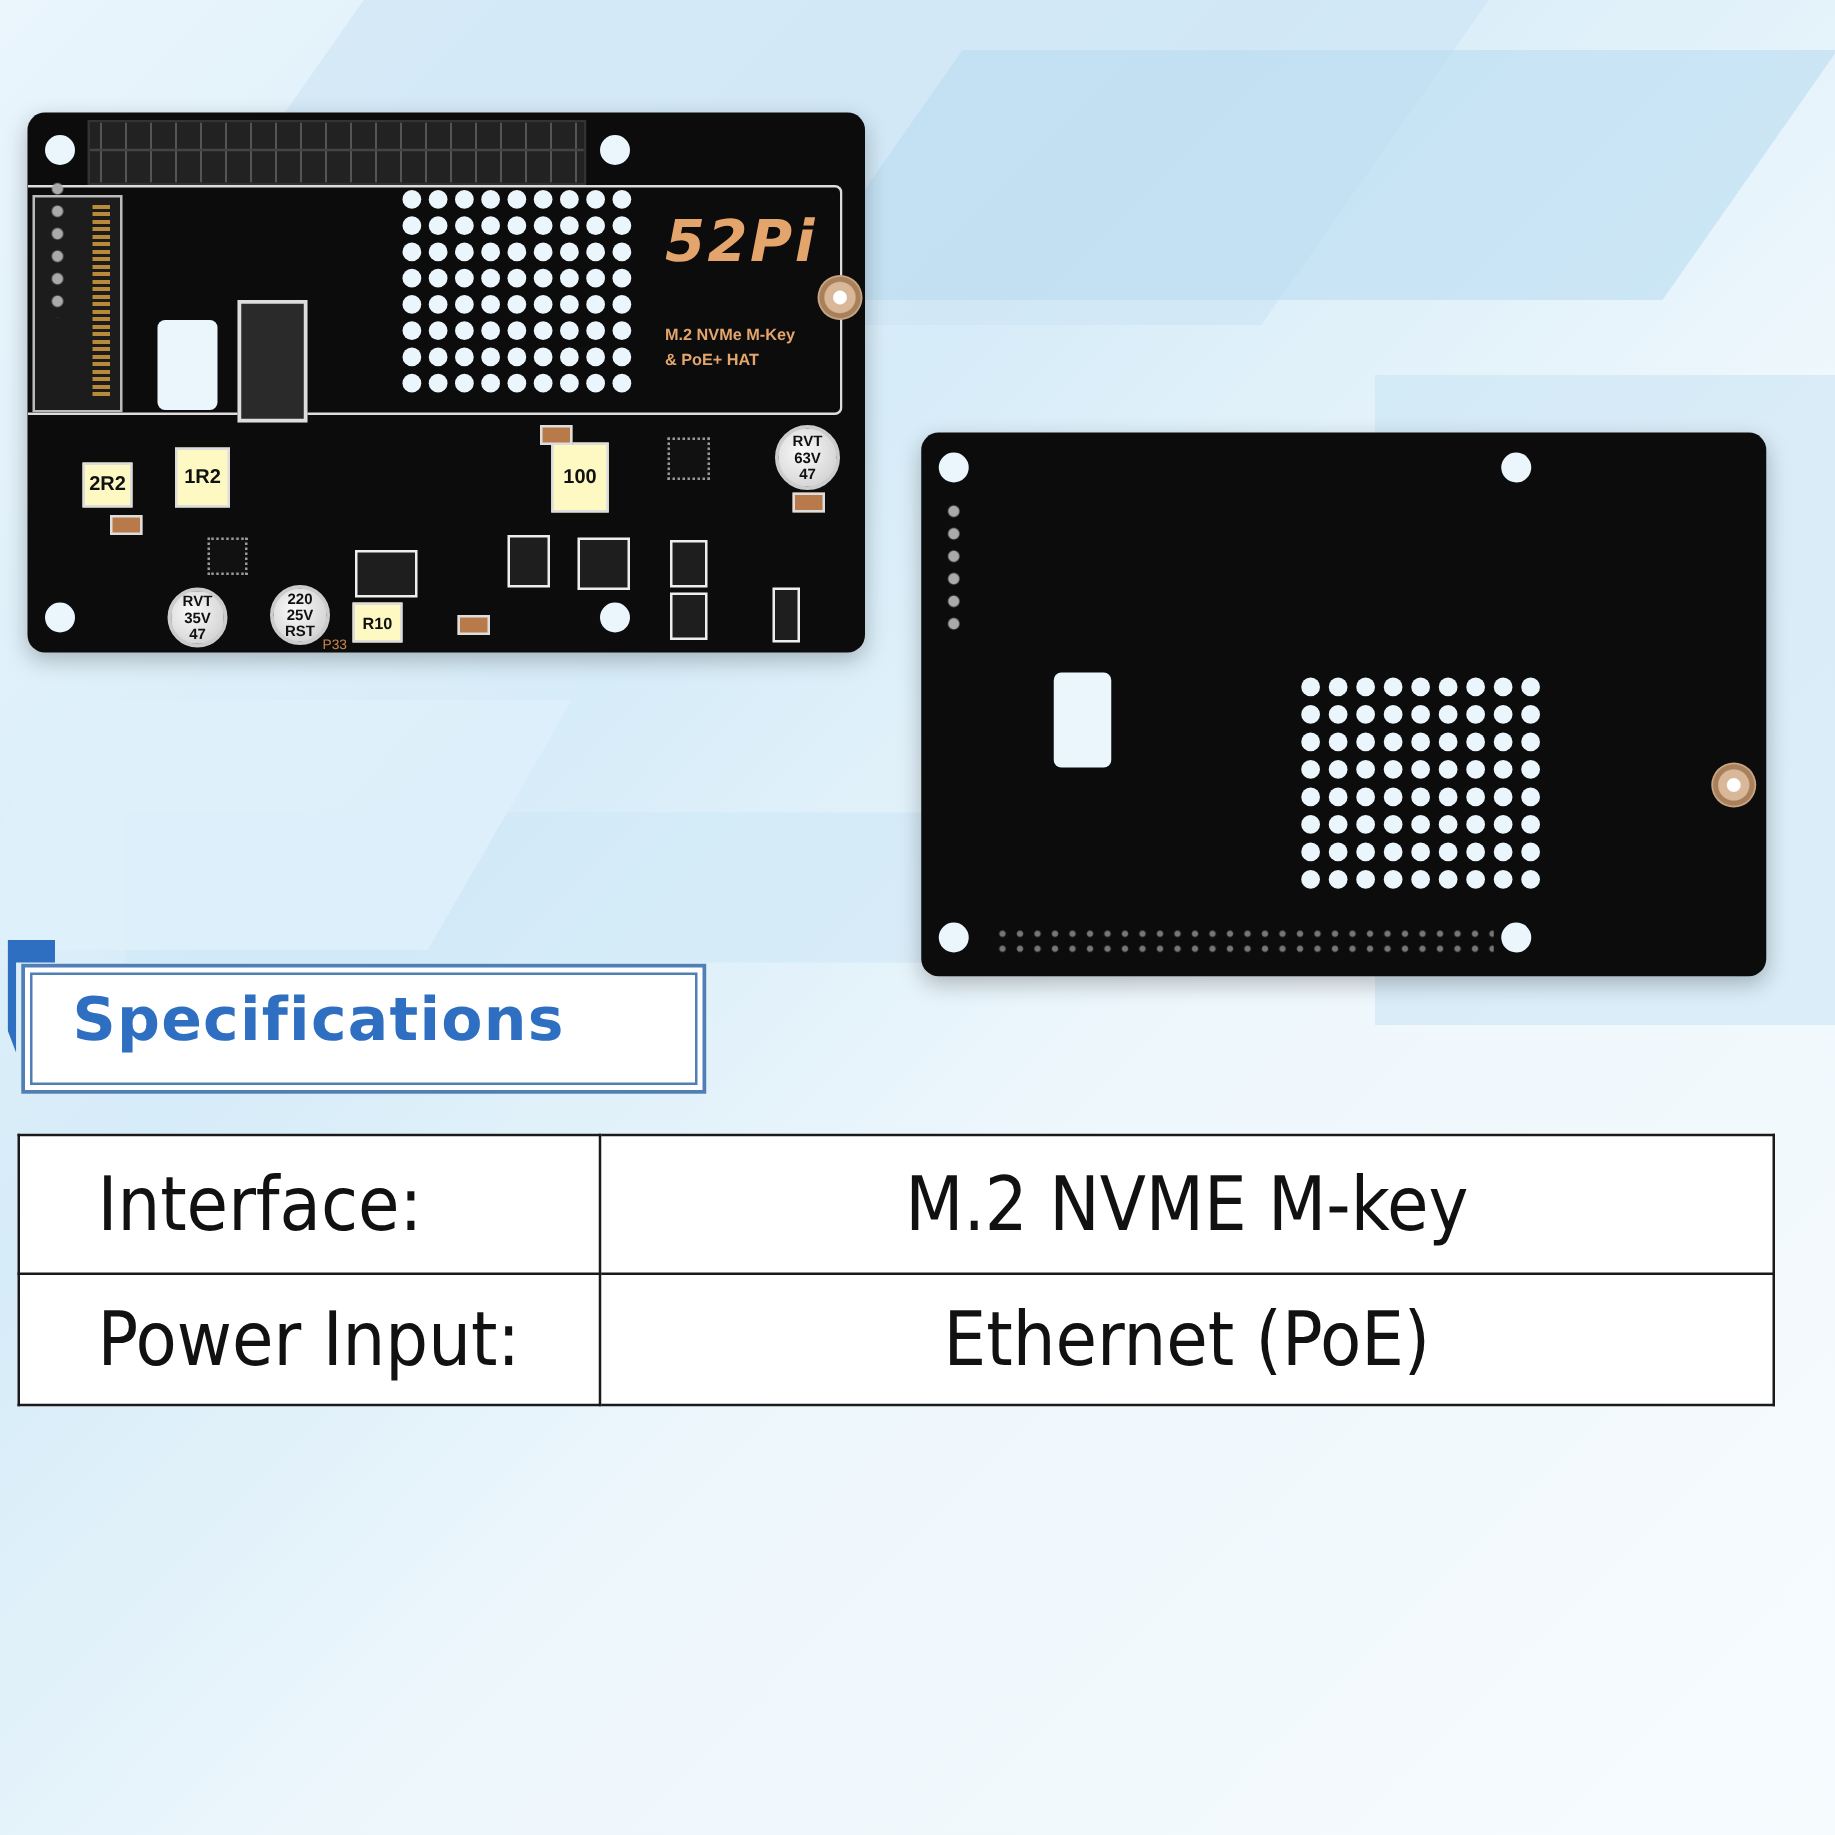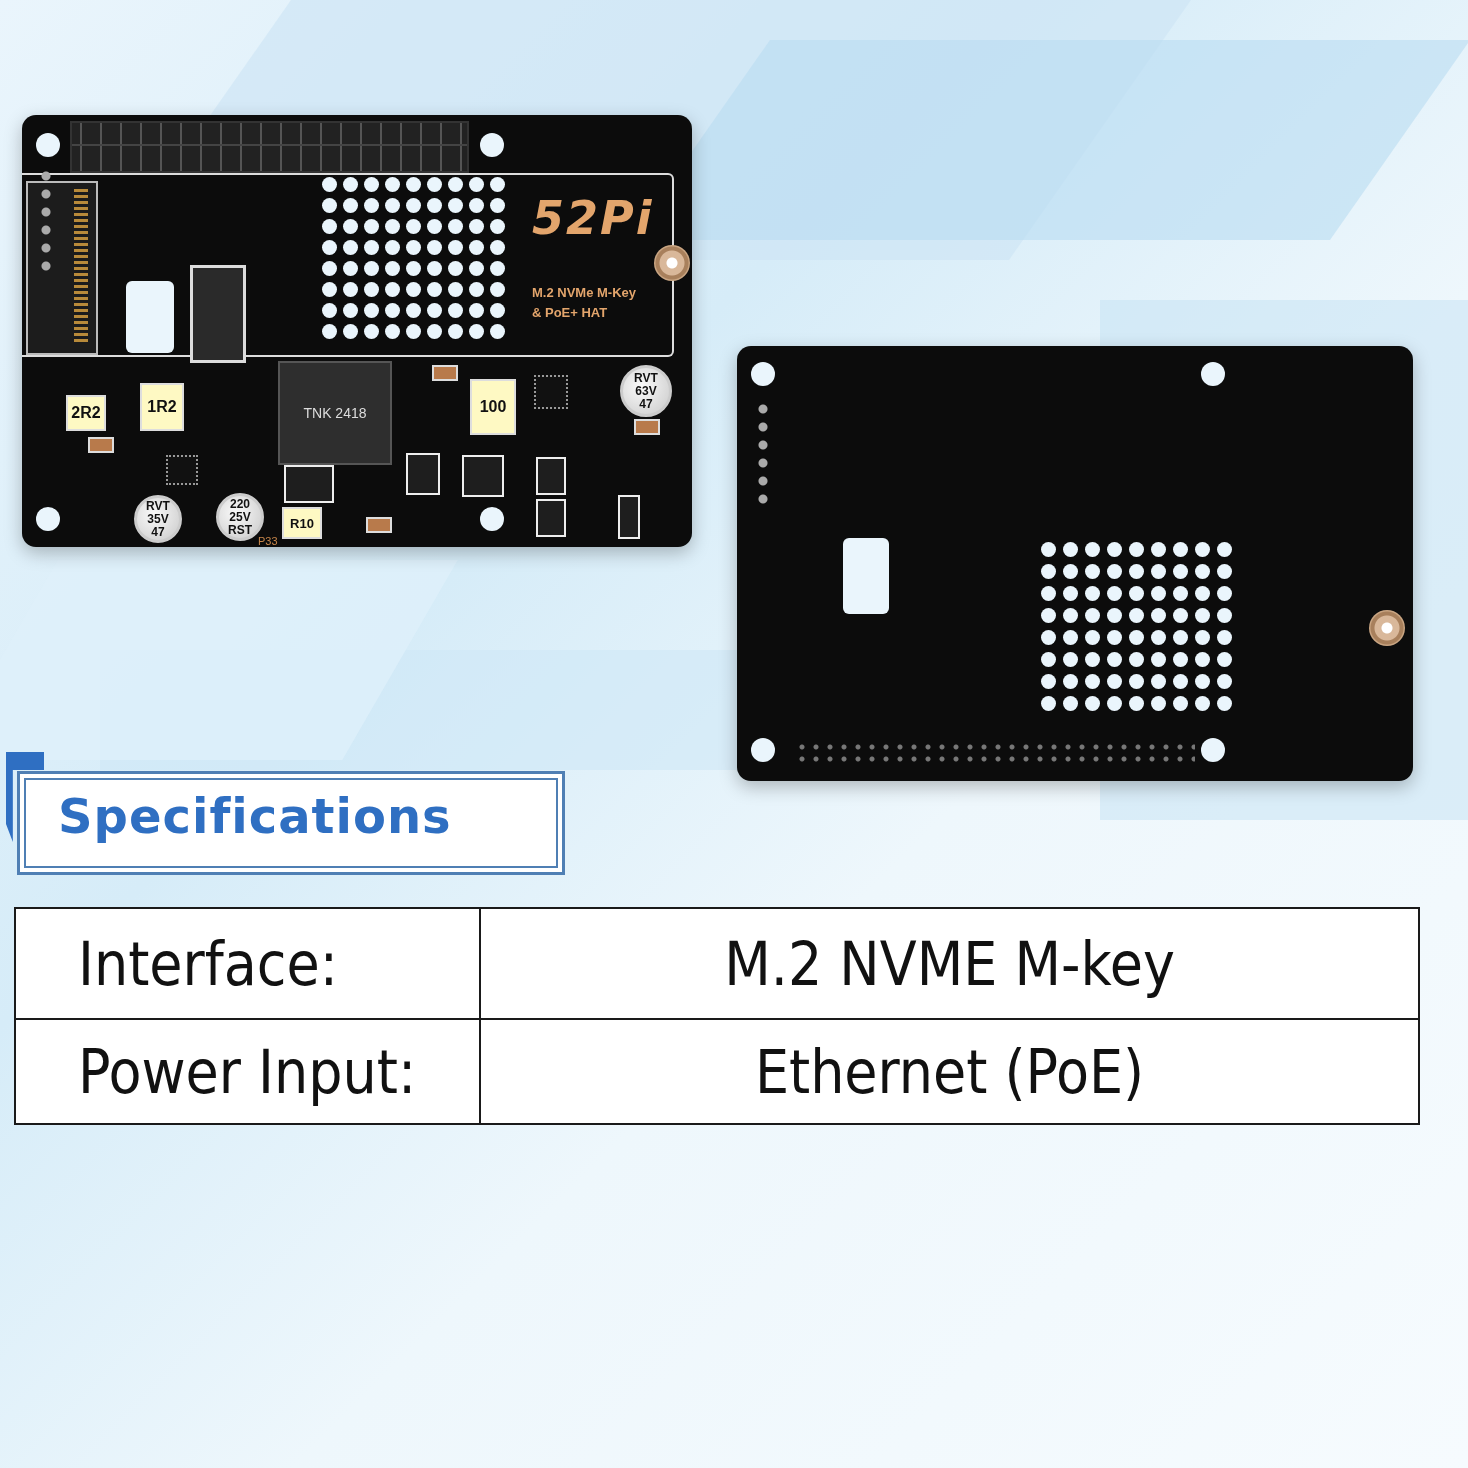--- a/index.html
+++ b/index.html
@@ -7,21 +7,21 @@
     font-family:"Liberation Sans",sans-serif;
     background:linear-gradient(135deg,#eaf5fc 0%,#d6ecf8 35%,#eef7fc 60%,#f6fbfe 100%);}
   .bg-shape{position:absolute;}
   .bg1{left:200px;top:0;width:900px;height:260px;background:#cfe6f5;transform:skewX(-35deg);opacity:.7;}
   .bg2{left:700px;top:40px;width:700px;height:200px;background:#b9dcf2;transform:skewX(-35deg);opacity:.6;}
   .bg3{left:100px;top:650px;width:900px;height:120px;background:#cfe7f6;opacity:.6;}
   .bg4{left:1100px;top:300px;width:368px;height:520px;background:#c4e1f4;opacity:.5;}
   .bg5{left:0;top:560px;width:400px;height:200px;background:#dff0fa;transform:skewX(-30deg);opacity:.8;}
 
   .pcb{position:absolute;background:#0c0c0c;border-radius:14px;box-shadow:0 6px 18px rgba(0,0,0,.25);overflow:hidden;}
-  .pcb-top{left:22px;top:90px;width:670px;height:432px;margin-top:25px;}
+  .pcb-top{left:22px;top:90px;width:670px;height:432px;}
   .pcb-bottom{left:737px;top:346px;width:676px;height:435px;}
   .hole{position:absolute;width:24px;height:24px;border-radius:50%;background:#eaf5fc;}
   .hdr{position:absolute;left:48px;top:6px;width:395px;height:48px;
     background:repeating-linear-gradient(90deg,#222 0 8px,#555 8px 10px,#222 10px 20px);
     border:2px solid #333;}
   .hdr:after{content:"";position:absolute;left:0;right:0;top:21px;height:2px;background:#444;}
   .outline{position:absolute;left:0;top:58px;width:650px;height:180px;border:2px solid #ddd;border-left:none;border-radius:0 6px 6px 0;}
   .m2slot{position:absolute;left:4px;top:66px;width:68px;height:170px;background:#1c1c1c;border:2px solid #bbb;}
   .m2slot:after{content:"";position:absolute;left:46px;top:6px;width:14px;height:156px;
     background:repeating-linear-gradient(180deg,#b88a3a 0 3px,#1c1c1c 3px 6px);}
@@ -154,22 +154,21 @@
   <div class="logo">52Pi</div>
   <div class="subtitle">
     <div>M.2 NVMe M-Key</div>
     <div>&amp; PoE+ HAT</div>
   </div>
   <div class="standoff" style="left:632px;top:130px;"></div>
   <div class="spins"></div>
 
   <div class="ind" style="left:44px;top:280px;width:36px;height:32px;">2R2</div>
   <div class="ind" style="left:118px;top:268px;width:40px;height:44px;">1R2</div>
-  <div class="trafo">TNK 2418</div>
-  <div class="ind" style="left:448px;top:264px;width:42px;height:52px;">100</div>
+  <div class="ind" style="left:419px;top:264px;width:42px;height:52px;">100</div>
   <div class="ind" style="left:260px;top:392px;width:36px;height:28px;font-size:13px;">R10</div>
 
   <div class="cap" style="left:598px;top:250px;width:46px;height:46px;">
     <span>RVT</span>
       <span>63V</span>
       <span>47</span>
   </div>
   <div class="cap" style="left:112px;top:380px;width:42px;height:42px;">
     <span>RVT</span>
       <span>35V</span>

